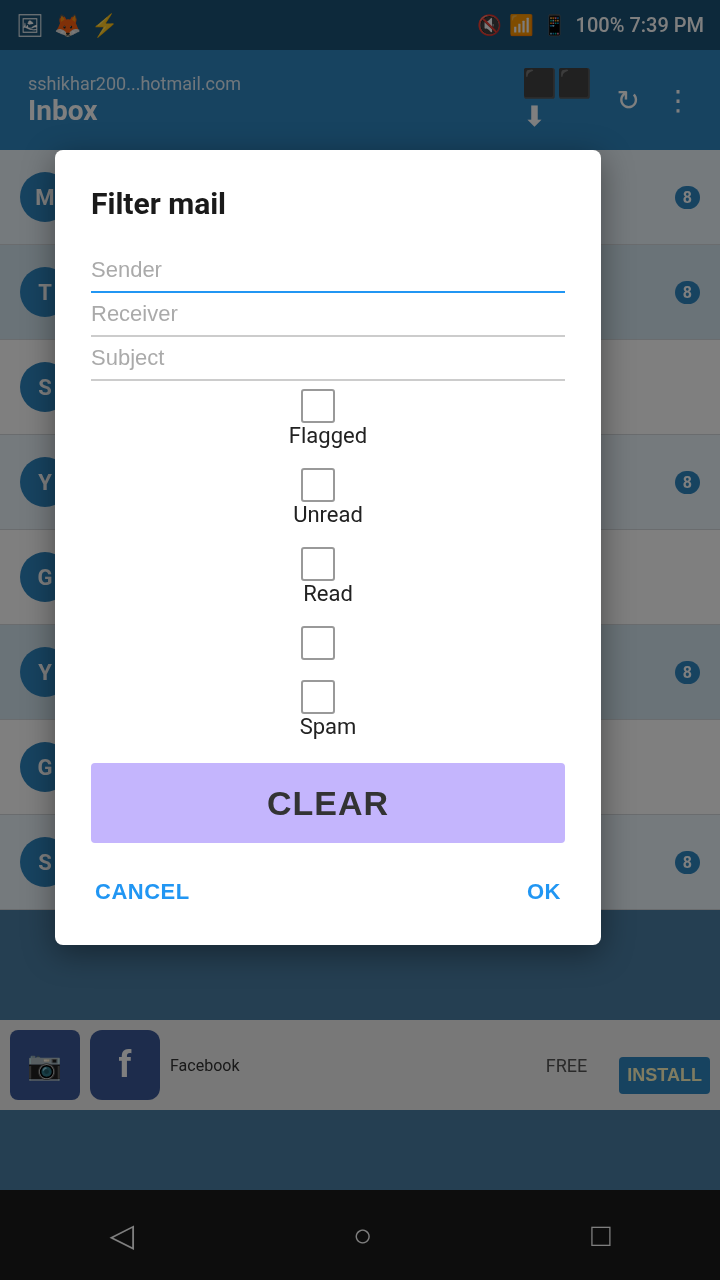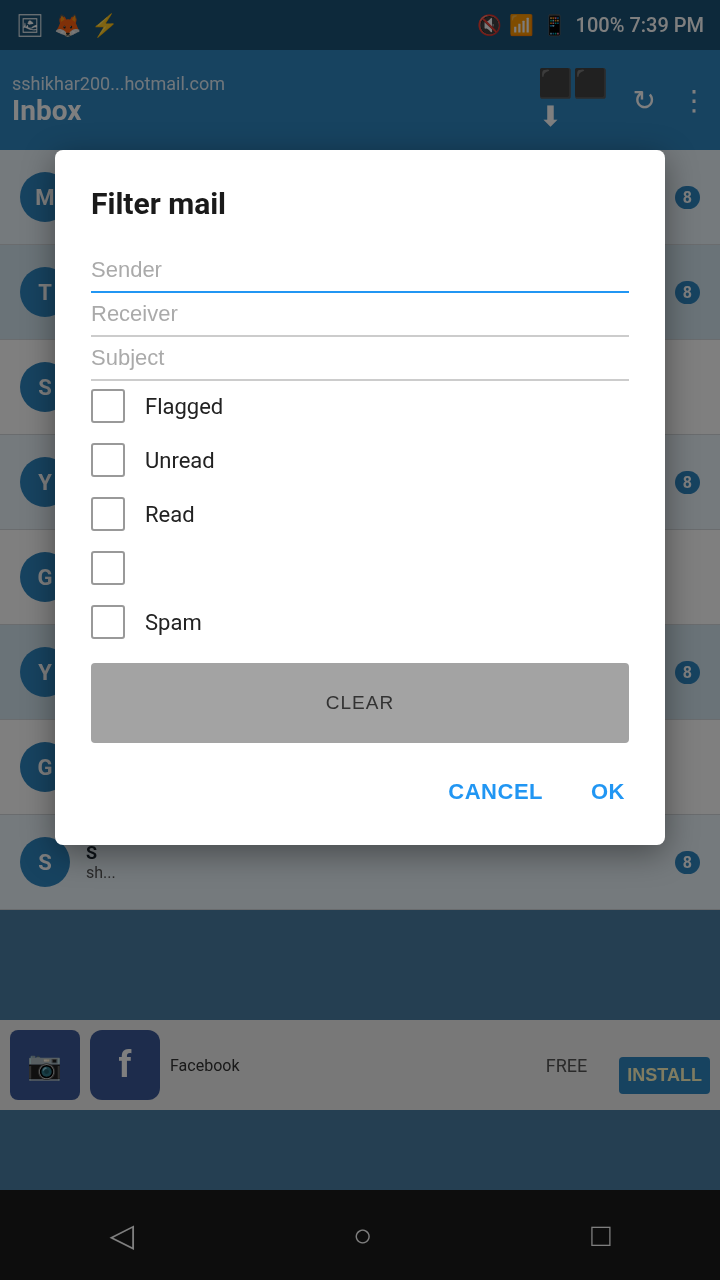--- a/index.html
+++ b/index.html
@@ -40,21 +40,21 @@
       font-size: 20px;
     }
 
     
     .toolbar {
       width: 100%;
       height: 100px;
       background: #2e86c1;
       display: flex;
       align-items: center;
-      padding: 0 12px;
+      padding: 0 28px;
       gap: 16px;
     }
 
     .toolbar-left {
       display: flex;
       flex-direction: column;
       flex: 1;
     }
 
     .toolbar-email {
@@ -158,21 +158,21 @@
       height: 100%;
       background: rgba(0,0,0,0.5);
       z-index: 10;
     }
 
     
     .dialog {
       position: absolute;
       top: 150px;
       left: 55px;
-      width: 610px;
+      width: 546px;
       background: white;
       border-radius: 8px;
       z-index: 20;
       padding: 36px 36px 24px 36px;
       box-shadow: 0 8px 32px rgba(0,0,0,0.4);
     }
 
     .dialog-title {
       font-size: 30px;
       font-weight: bold;
@@ -201,55 +201,55 @@
 
     .checkboxes {
       margin: 8px 0 24px 0;
     }
 
     .checkbox-item {
       display: flex;
       align-items: center;
       margin-bottom: 20px;
       cursor: pointer;
+      flex-direction: column;
     }
 
     .checkbox-box {
       width: 34px;
       height: 34px;
       border: 2px solid #999;
       border-radius: 3px;
       margin-right: 20px;
       flex-shrink: 0;
       background: white;
     }
 
     .checkbox-label {
       font-size: 22px;
       color: #222;
     }
 
     .clear-button {
       width: 100%;
       height: 80px;
-      background: #a3a3a3;
+      background: #c4b5fd;
       border: none;
       border-radius: 4px;
-      font-size: 19px;
-      font-weight: normal;
+      font-size: 34px;
+      font-weight: bold;
       color: #333;
       cursor: pointer;
       letter-spacing: 1px;
       margin-bottom: 20px;
     }
 
     .dialog-actions {
       display: flex;
-      justify-content: flex-end;
-      gap: 40px;
+      justify-content: space-between;
       padding: 8px 0;
     }
 
     .dialog-btn {
       background: none;
       border: none;
       font-size: 22px;
       font-weight: bold;
       color: #2196f3;
       cursor: pointer;

